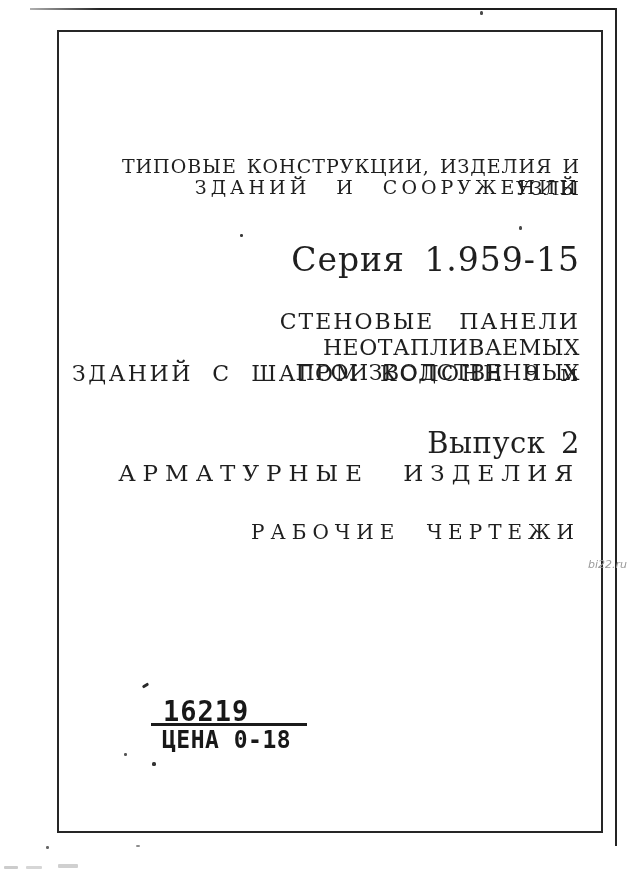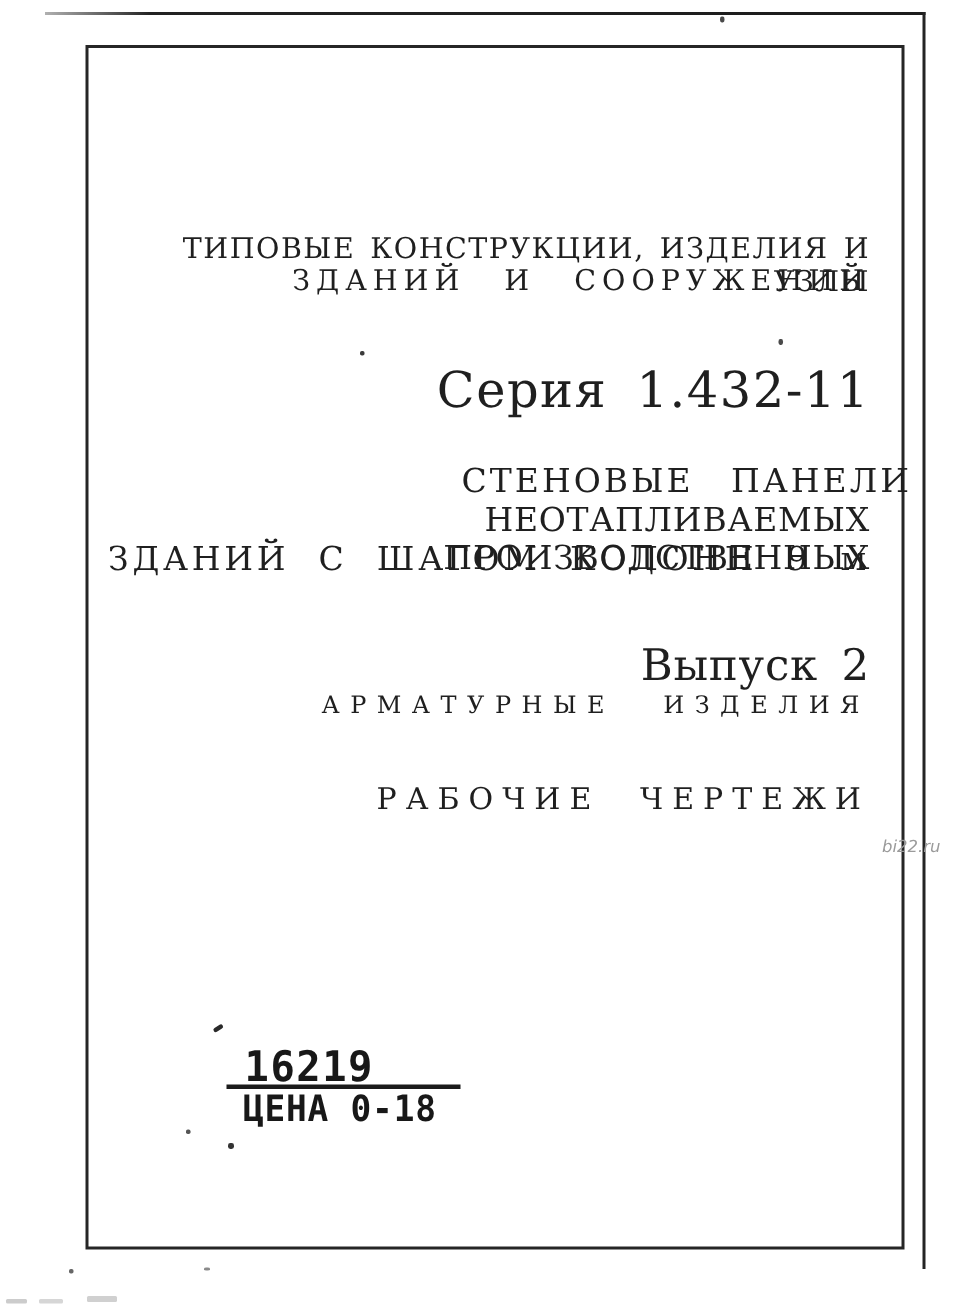--- a/index.html
+++ b/index.html
@@ -43,33 +43,33 @@
     font-weight: 500;
   }
   .header-line2 {
     top: 176px; font-size: 19px; letter-spacing: 4px; word-spacing: 16px;
     font-weight: 500;
   }
   .series-title {
     top: 240px; font-size: 33px; letter-spacing: 1px; word-spacing: 8px;
   }
   .main-title-1 {
-    top: 309px; font-size: 22px; letter-spacing: 2px; word-spacing: 16px; margin-left: 28px;
+    top: 309px; font-size: 22px; letter-spacing: 2px; word-spacing: 16px;
   }
   .main-title-2 {
     top: 335px; font-size: 22px; letter-spacing: 0.5px; word-spacing: 4px;
   }
   .main-title-3 {
     top: 361px; font-size: 22px; letter-spacing: 2.5px; word-spacing: 10px;
   }
   .issue-label {
     top: 426px; font-size: 29px; letter-spacing: 0.5px; word-spacing: 6px;
   }
   .section-title {
-    top: 460px; font-size: 16px; letter-spacing: 7px; word-spacing: 20px;
+    top: 460px; font-size: 23px; letter-spacing: 7px; word-spacing: 20px;
   }
   .doc-type {
     top: 508px; font-size: 20px; letter-spacing: 6px; word-spacing: 14px; margin-top: 12px;
   }
   
   .stamp-number {
     position: absolute; left: 163px; top: 696px;
     font-family: "DejaVu Sans Mono", monospace;
     font-weight: bold; font-size: 27px; letter-spacing: 1px;
     color: #181818; transform: scaleY(1.04);
@@ -100,21 +100,21 @@
 
 <div class="page">
 
   <div class="outer-top-line"></div>
   <div class="outer-right-line"></div>
   <div class="inner-frame"></div>
 
   <div class="textcol header-line1">ТИПОВЫЕ КОНСТРУКЦИИ, ИЗДЕЛИЯ И УЗЛЫ</div>
   <div class="textcol header-line2">ЗДАНИЙ И СООРУЖЕНИЙ</div>
 
-  <div class="textcol series-title">Серия 1.432-11</div>
+  <div class="textcol series-title">Серия 1.959-15</div>
 
   <div class="textcol main-title-1">СТЕНОВЫЕ ПАНЕЛИ</div>
   <div class="textcol main-title-2">НЕОТАПЛИВАЕМЫХ ПРОИЗВОДСТВЕННЫХ</div>
   <div class="textcol main-title-3">ЗДАНИЙ С ШАГОМ КОЛОНН 9 м</div>
 
   <div class="textcol issue-label">Выпуск 2</div>
   <div class="textcol section-title">АРМАТУРНЫЕ ИЗДЕЛИЯ</div>
   <div class="textcol doc-type">РАБОЧИЕ ЧЕРТЕЖИ</div>
 
   <div class="stamp-number">16219</div>

